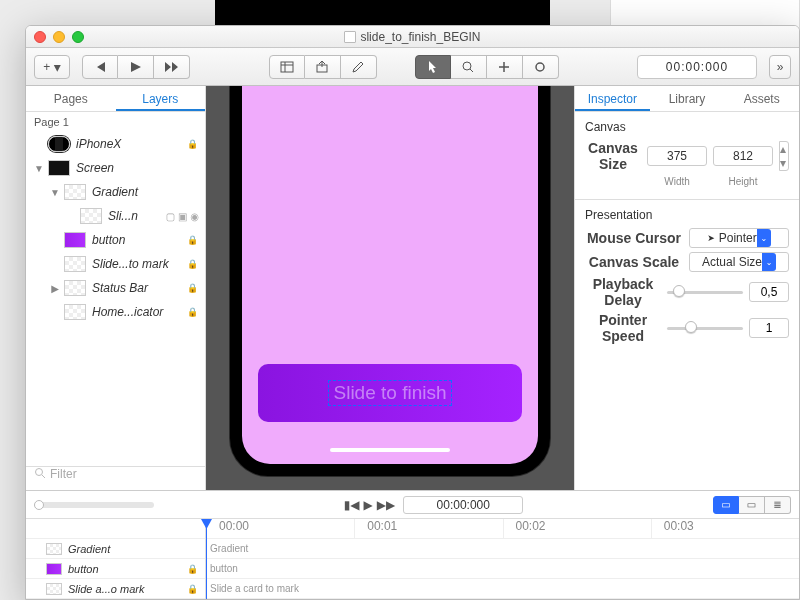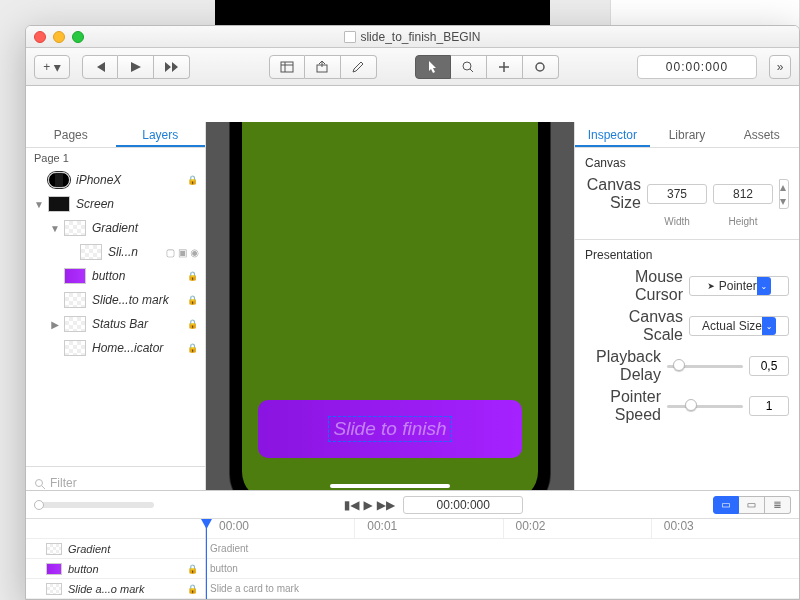--- a/index.html
+++ b/index.html
@@ -25,56 +25,56 @@
 .btngroup { display:flex; }
 .tbtn { height:24px; min-width:36px; padding:0 8px; background:linear-gradient(#fefefe,#f1f1f1); border:1px solid #bdbdbd; display:flex; align-items:center; justify-content:center; color:#555; cursor:pointer; }
 .tbtn:first-child{border-radius:4px 0 0 4px;} .tbtn:last-child{border-radius:0 4px 4px 0;} .tbtn:only-child{border-radius:4px;}
 .tbtn + .tbtn{border-left:0;}
 .tbtn.on{background:#6c6c6c;color:#fff;border-color:#5a5a5a;}
 .timebox { width:120px; height:24px; background:#fff; border:1px solid #c7c7c7; border-radius:4px; display:flex; align-items:center; justify-content:center; font-variant-numeric:tabular-nums; color:#333; letter-spacing:1px;}
 .sp { flex:1; }
 .chev { font-size:14px; }
 
 
-.content { flex:1; display:grid; grid-template-columns:180px 1fr 225px; min-height:0;margin-top:36px; }
+.content { flex:1; display:grid; grid-template-columns:180px 1fr 225px; min-height:0; }
 .left, .right { background:#fff; display:flex; flex-direction:column; min-height:0;}
 .left { border-right:1px solid var(--border); }
 .right { border-left:1px solid var(--border); }
 
 
 .tabs { display:flex; border-bottom:1px solid var(--border); height:26px; }
 .tab { flex:1; display:flex; align-items:center; justify-content:center; color:#666; cursor:pointer; }
 .tab.active { color:var(--tabblue); box-shadow:inset 0 -2px 0 var(--tabblue); font-weight:500;}
 
 
 .treehdr { padding:4px 8px; color:#555; font-size:11px; }
 .tree { flex:1; overflow:auto; }
 .row { height:24px; display:flex; align-items:center; padding-right:6px; cursor:pointer; }
 .row .dis { width:14px; text-align:center; color:#888; font-size:10px;}
 .row .thumb { width:22px; height:16px; margin:0 6px 0 2px; border:1px solid #ccc; background:repeating-conic-gradient(#eee 0 25%, #fff 0 50%) 0 0/8px 8px; flex:none;}
 .row .thumb.purple{background:linear-gradient(90deg,#a020f0,#b030ff);} 
 .row .thumb.dark{background:#111;}
 .row .thumb.phone{background:linear-gradient(90deg,#000 0 30%,#1a1a1a 30% 70%,#000 70%);}
 .row .lbl { flex:1; color:#333; font-style:italic; white-space:nowrap; overflow:hidden; text-overflow:ellipsis;}
 .row .trail{ color:#aaa; font-size:10px; margin-left:4px;}
-.filter { border-top:1px solid var(--border); height:24px; display:flex; align-items:flex-end; padding:0 8px; color:#aaa; gap:4px;}
+.filter { border-top:1px solid var(--border); height:24px; display:flex; align-items:flex-start; padding:0 8px; color:#aaa; gap:4px;}
 
 
 .center { background:#555; display:flex; align-items:flex-start; justify-content:center; position:relative; overflow:hidden; }
 .phone { margin-top:-70px; width:320px; height:460px; background:#000; border:12px solid #000; border-radius:38px; position:relative; box-shadow:0 0 0 1px #2a2a2a;}
-.phone-inner { position:absolute; inset:0; background:#4d7c0f; border-radius:28px; overflow:hidden; display:flex; flex-direction:column; align-items:center;font-style:italic; }
+.phone-inner { position:absolute; inset:0; background:#f0abfc; border-radius:28px; overflow:hidden; display:flex; flex-direction:column; align-items:center; }
 .slide-btn { position:absolute; bottom:42px; left:16px; right:16px; height:58px; border-radius:10px; background:linear-gradient(90deg,#8a14e0,#a522ff); display:flex; align-items:center; justify-content:center; }
 .slide-btn span { font-size:19px; color:rgba(255,255,255,.45); border:1px dashed rgba(0,120,255,.9); padding:1px 4px;}
 .homebar { position:absolute; bottom:12px; left:50%; transform:translateX(-50%); width:120px; height:4px; border-radius:3px; background:#fff;}
 
 
 .ins-sec { border-bottom:1px solid var(--border); padding:8px 10px;}
 .ins-h { font-weight:400; color:#333; margin-bottom:6px;}
 .proprow { display:flex; align-items:center; margin:4px 0; gap:6px;}
-.proprow .pl { flex:1; color:#444; text-align:right; font-size:16px;}
+.proprow .pl { flex:1; color:#444; text-align:center; font-size:14px;font-weight:bold;}
 .dualnum { display:flex; gap:6px;}
 .numbox { width:60px; height:20px; border:1px solid var(--border2); border-radius:3px; display:flex; align-items:center; justify-content:center; color:#333; background:#fff;}
 .sublabels{display:flex;gap:6px;justify-content:flex-end;}
 .sublabels span{width:60px;text-align:center;color:#888;font-size:10px;}
 .dropdown { height:20px; border:1px solid var(--border2); border-radius:3px; display:flex; align-items:center; justify-content:center; background:#fff; color:#333; flex:1; position:relative;}
 .dropcap{ width:14px; align-self:stretch; background:#2b6cff; border-radius:0 3px 3px 0; color:#fff; display:flex; align-items:center; justify-content:center; font-size:8px;}
 .slider { flex:1; height:20px; display:flex; align-items:center; position:relative;}
 .slider .track{height:3px;background:#d0d0d0;border-radius:2px;flex:1;}
 .slider .knob{width:12px;height:12px;border-radius:50%;background:#fff;border:1px solid #bbb;position:absolute;top:3px;box-shadow:0 1px 1px rgba(0,0,0,.2);}
 .valbox{width:40px;height:20px;border:1px solid var(--border2);border-radius:3px;display:flex;align-items:center;justify-content:center;background:#fff;}

